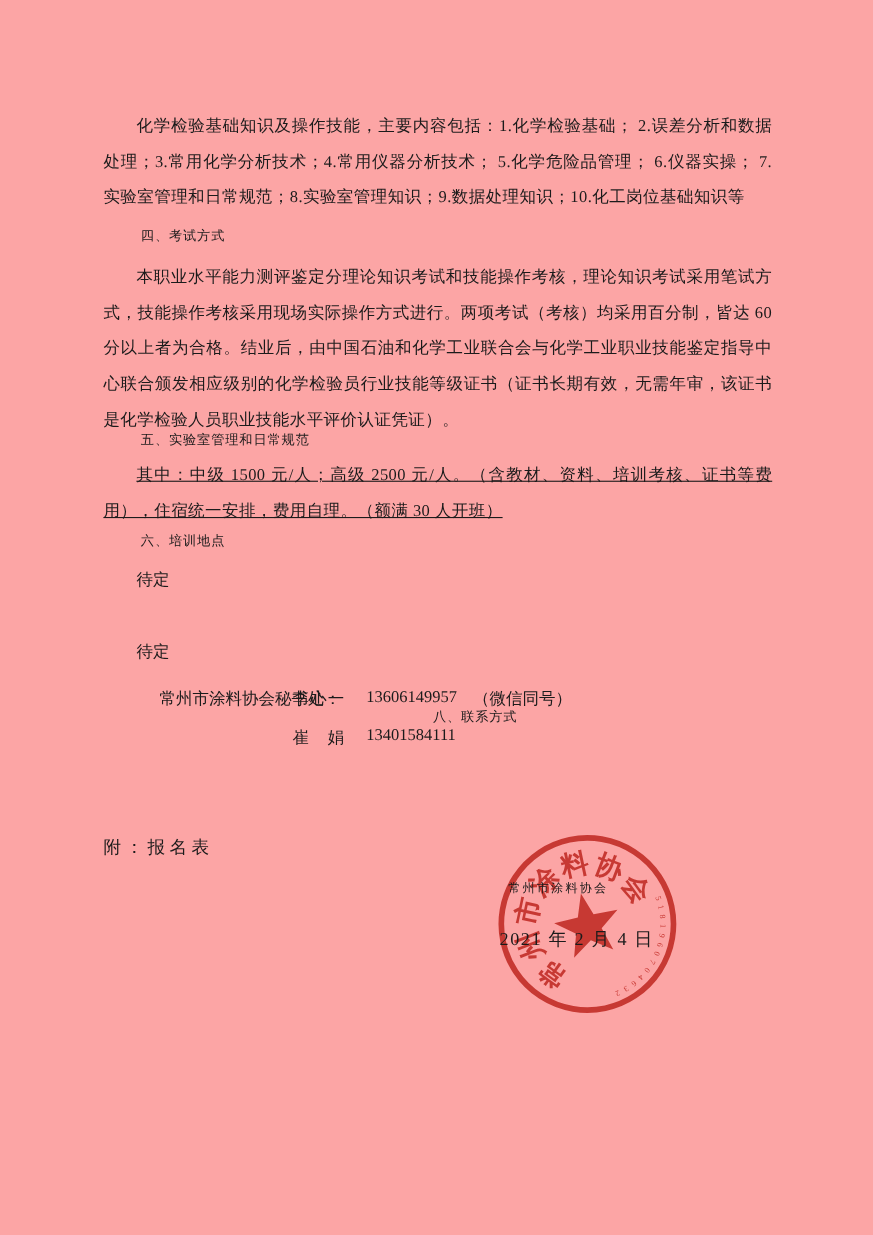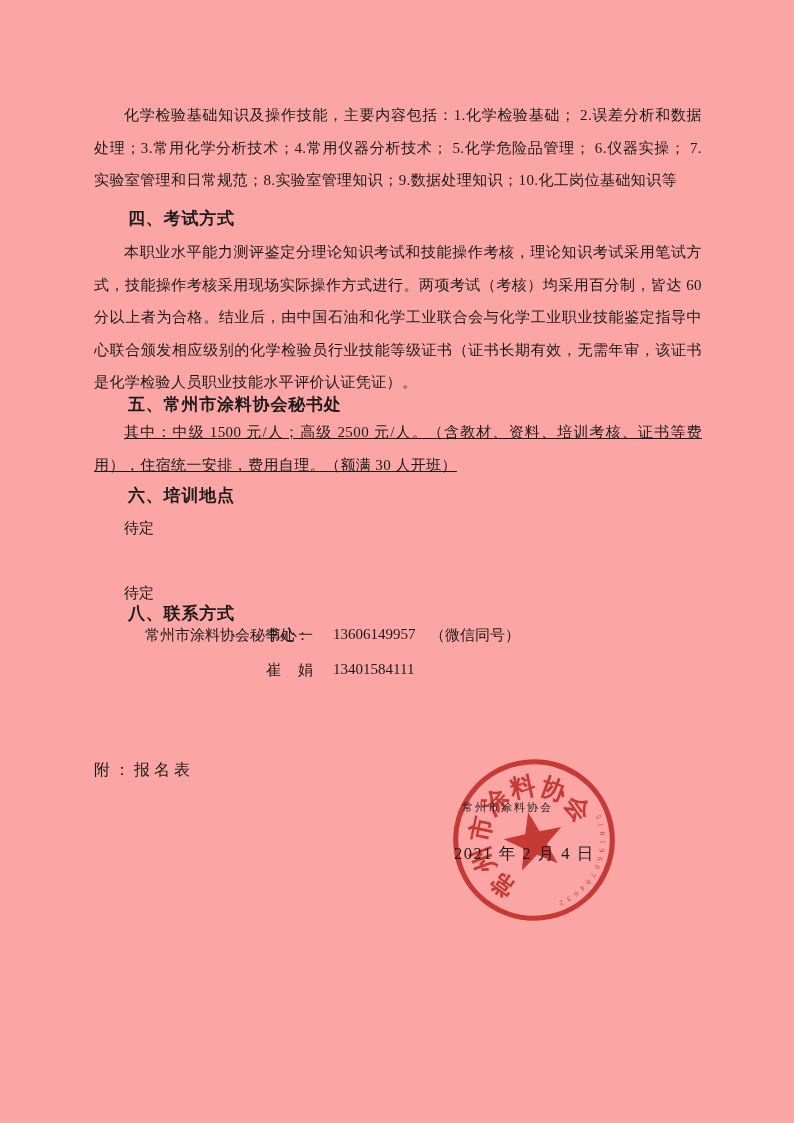--- a/index.html
+++ b/index.html
@@ -15,21 +15,21 @@
     position:absolute;left:94px;width:608px;
     font-size:15px;line-height:32.6px;
     text-align:justify;text-align-last:left;
     text-indent:2em;
     letter-spacing:0.4px;
   }
   .heading{
     position:absolute;left:94px;width:608px;
     padding-left:34px;
     font-family:"Liberation Sans","DejaVu Sans",sans-serif;
-    font-weight:bold;font-size:17px;line-height:20px;
+    font-weight:normal;font-size:12px;line-height:20px;
     letter-spacing:0.8px;
   }
   .plain{
     position:absolute;left:94px;width:608px;
     font-size:15px;line-height:20px;text-indent:2em;
   }
   .contact-rows{position:absolute;left:94px;top:626px;width:608px;font-size:15px;}
   .c-row{position:relative;height:35px;}
   .c-label{position:absolute;left:51px;}
   .c-name{position:absolute;left:172px;letter-spacing:1px;text-align:center;}
@@ -59,29 +59,29 @@
 </head>
 <body>
 
 <div class="page">
 
   <p class="para" style="top:84px;">化学检验基础知识及操作技能，主要内容包括：1.化学检验基础； 2.误差分析和数据处理；3.常用化学分析技术；4.常用仪器分析技术； 5.化学危险品管理； 6.仪器实操； 7.实验室管理和日常规范；8.实验室管理知识；9.数据处理知识；10.化工岗位基础知识等</p>
 
   <h3 class="heading" style="top:192px;">四、考试方式</h3>
   <p class="para" style="top:221px;">本职业水平能力测评鉴定分理论知识考试和技能操作考核，理论知识考试采用笔试方式，技能操作考核采用现场实际操作方式进行。两项考试（考核）均采用百分制，皆达 60 分以上者为合格。结业后，由中国石油和化学工业联合会与化学工业职业技能鉴定指导中心联合颁发相应级别的化学检验员行业技能等级证书（证书长期有效，无需年审，该证书是化学检验人员职业技能水平评价认证凭证）。</p>
 
-  <h3 class="heading" style="top:378px;">五、常州市涂料协会秘书处</h3>
+  <h3 class="heading" style="top:378px;">五、实验室管理和日常规范</h3>
   <p class="para" style="top:401px;text-decoration:underline;">其中：中级 1500 元/人；高级 2500 元/人。（含教材、资料、培训考核、证书等费用），住宿统一安排，费用自理。（额满 30 人开班）</p>
 
   <h3 class="heading" style="top:469px;">六、培训地点</h3>
   <p class="plain" style="top:503px;">待定</p>
 
   <p class="plain" style="top:568px;">待定</p>
 
-  <h3 class="heading" style="top:587px;">八、联系方式</h3>
+  <h3 class="heading" style="top:629px;text-align:center;">八、联系方式</h3>
 
   <div class="contact-rows">
     <div class="c-row">
       <span class="c-label">常州市涂料协会秘书处：</span>
       <span class="c-name">李心一</span>
       <span class="c-phone">13606149957</span>
       <span class="c-note">（微信同号）</span>
     </div>
     <div class="c-row">
       <span class="c-name">崔　娟</span>

